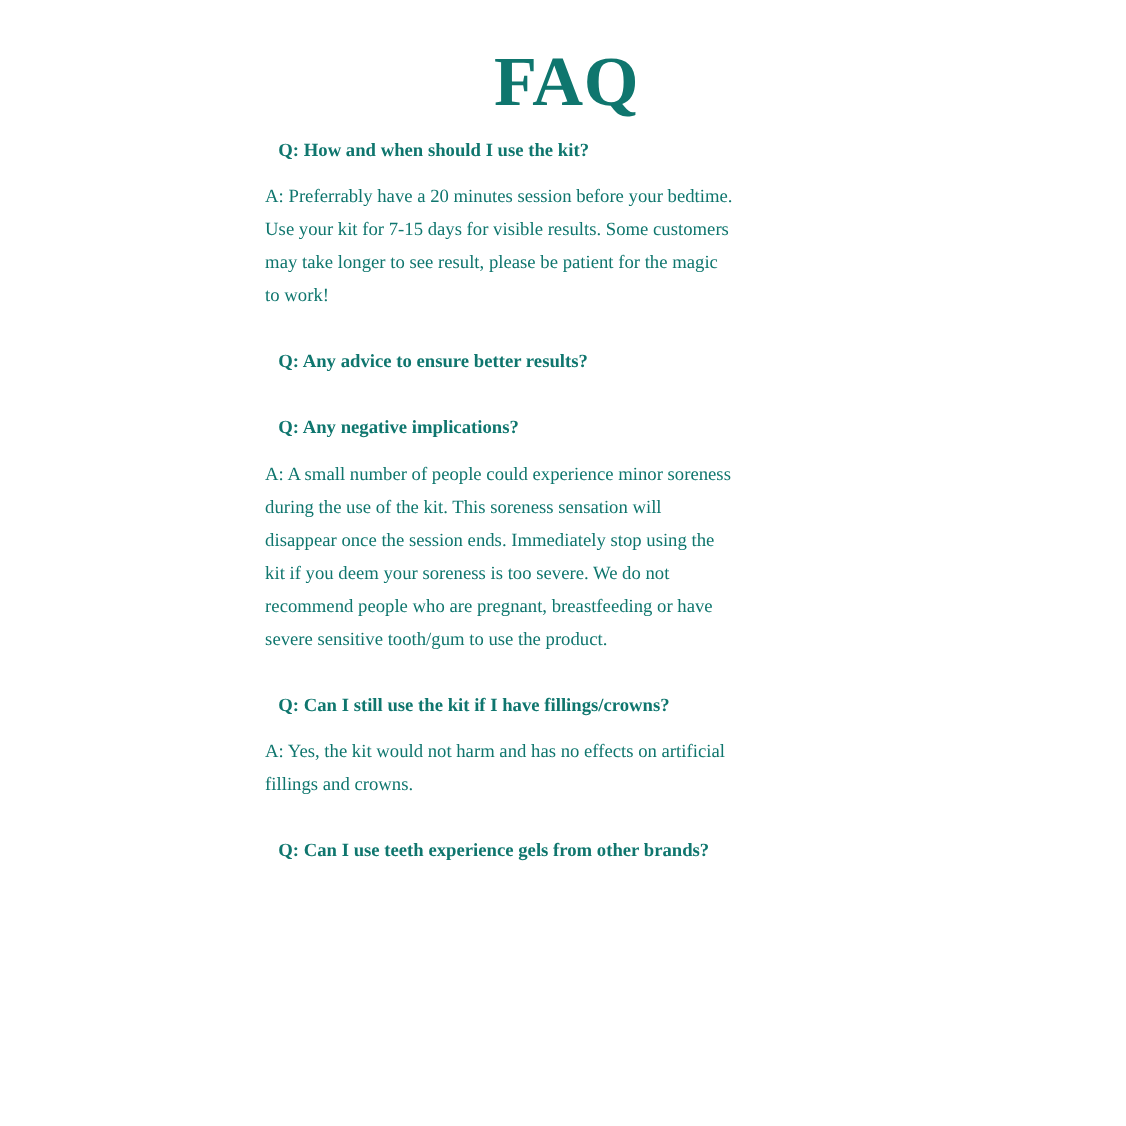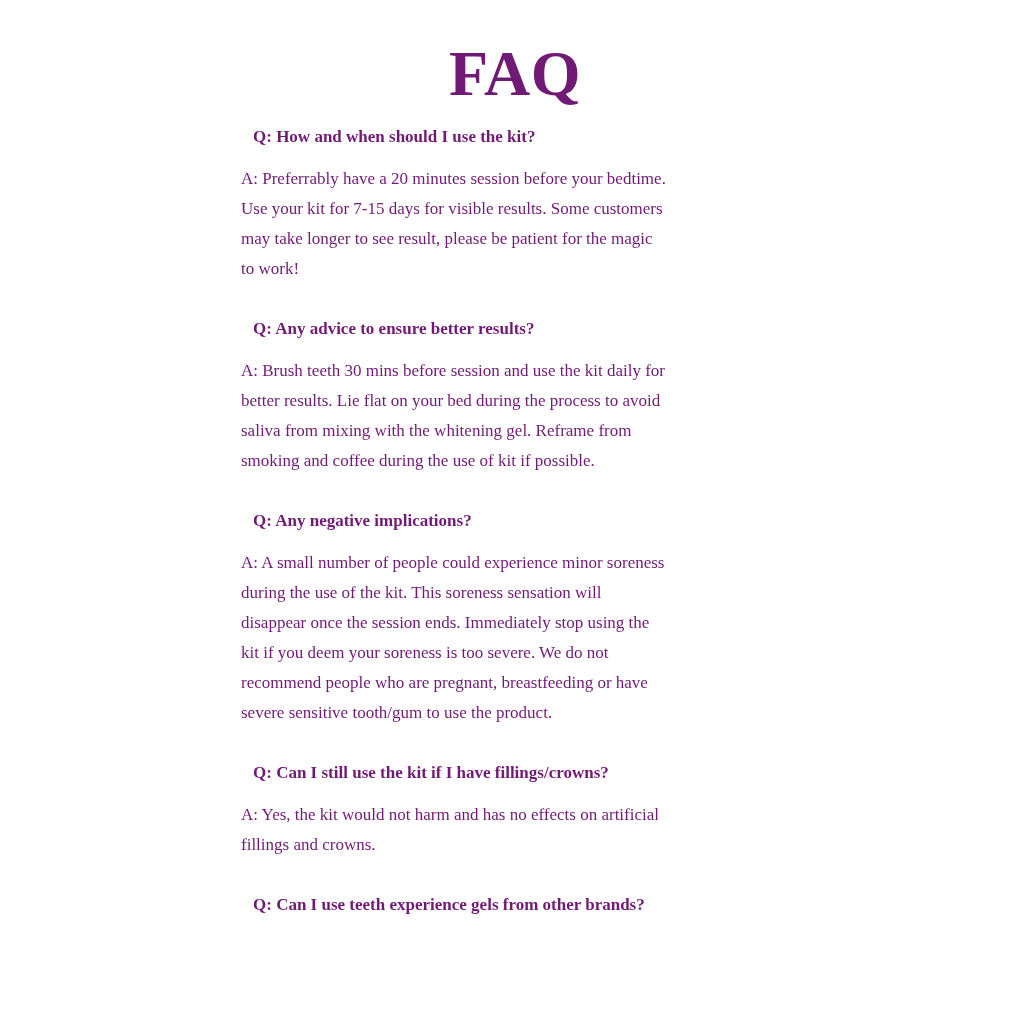--- a/index.html
+++ b/index.html
@@ -7,21 +7,21 @@
     padding: 0;
     background: #ffffff;
   }
   .page {
     position: relative;
     width: 1024px;
     height: 1024px;
     background: #ffffff;
     overflow: hidden;
     font-family: "Liberation Serif", "DejaVu Serif", serif;
-    color: #701a75;
+    color: #0f766e;
   }
   .content {
     position: absolute;
     left: 241px;
     top: 38px;
     width: 548px;
   }
   .title {
     margin: 0 0 4px 0;
     font-size: 64px;
@@ -57,24 +57,20 @@
   <section class="faq-item">
     <h2 class="question">Q: How and when should I use the kit?</h2>
     <p class="answer">A: Preferrably have a 20 minutes session before your bedtime.
 Use your kit for 7-15 days for visible results. Some customers
 may take longer to see result, please be patient for the magic
 to work!</p>
   </section>
 
   <section class="faq-item">
     <h2 class="question">Q: Any advice to ensure better results?</h2>
-    <p class="answer">A: Brush teeth 30 mins before session and use the kit daily for
-better results. Lie flat on your bed during the process to avoid
-saliva from mixing with the whitening gel. Reframe from
-smoking and coffee during the use of kit if possible.</p>
   </section>
 
   <section class="faq-item">
     <h2 class="question">Q: Any negative implications?</h2>
     <p class="answer">A: A small number of people could experience minor soreness
 during the use of the kit. This soreness sensation will
 disappear once the session ends. Immediately stop using the
 kit if you deem your soreness is too severe. We do not
 recommend people who are pregnant, breastfeeding or have
 severe sensitive tooth/gum to use the product.</p>

